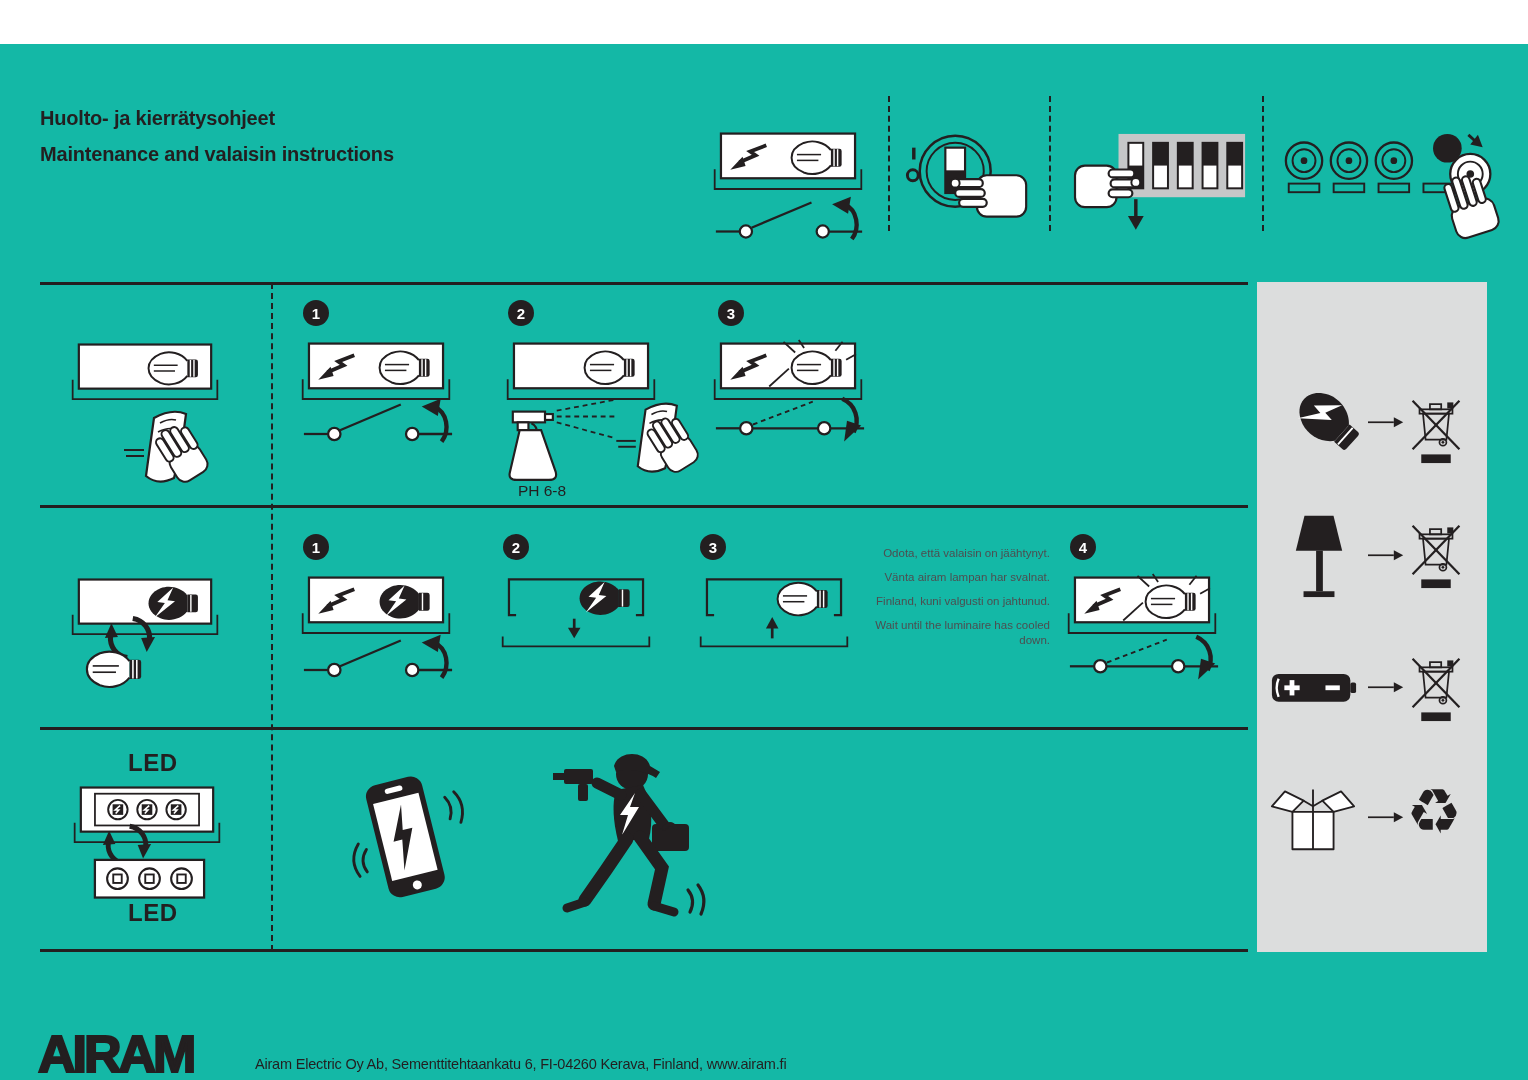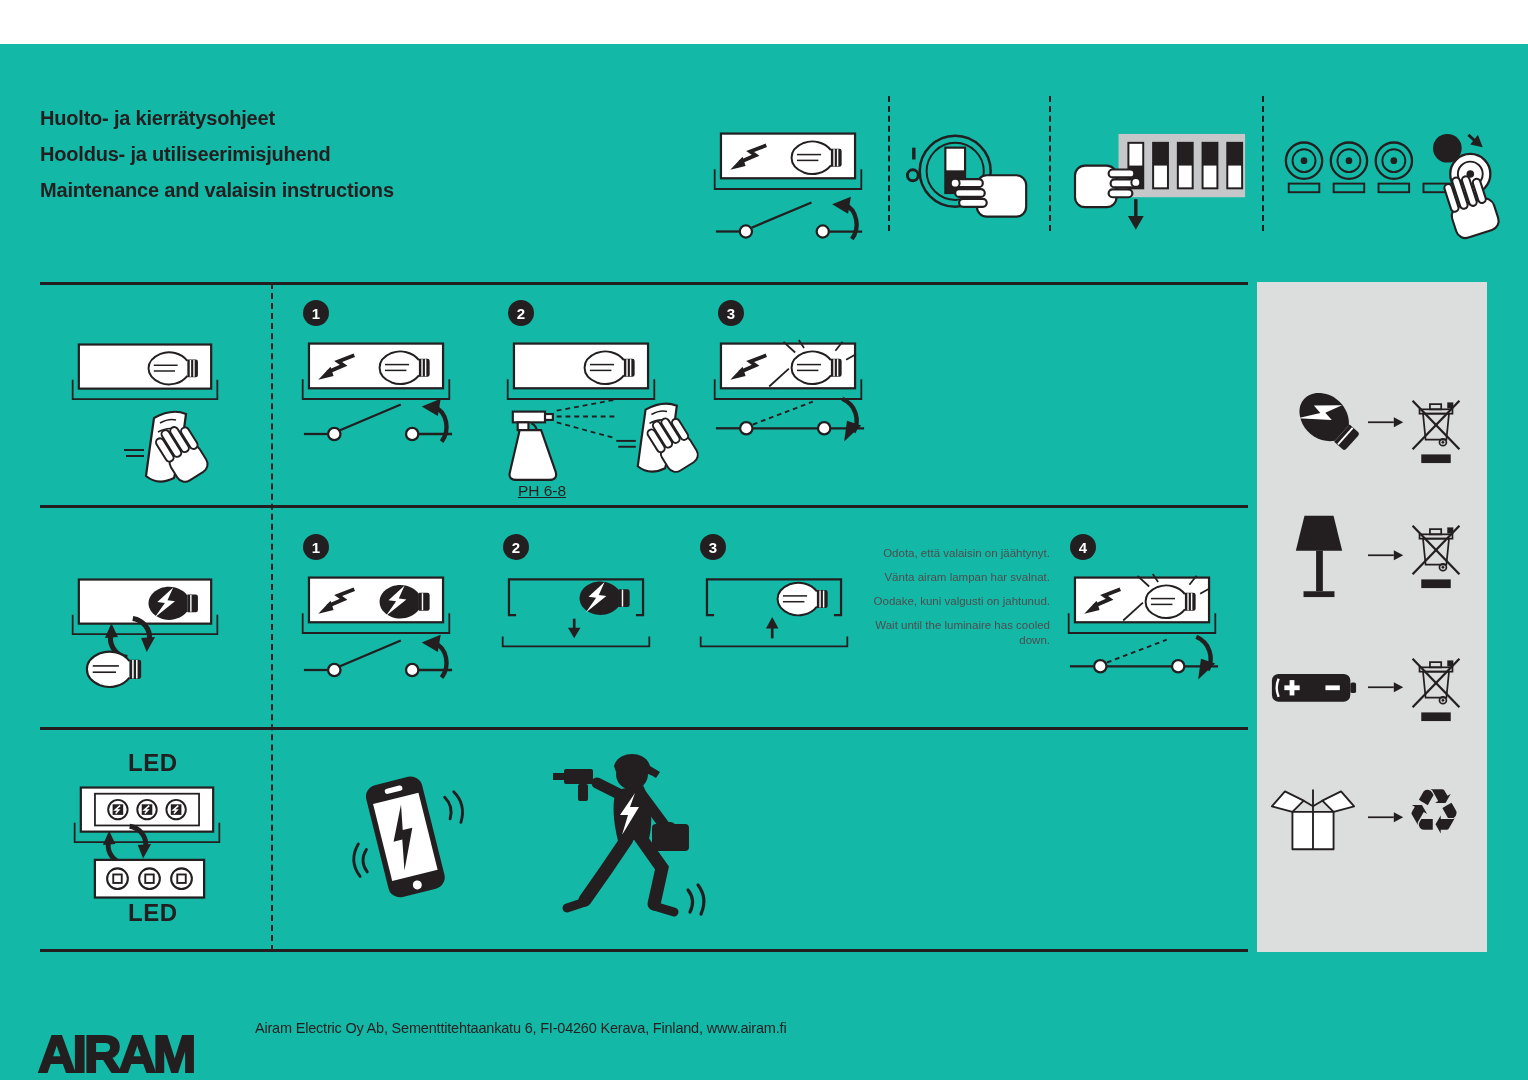--- a/index.html
+++ b/index.html
@@ -21,21 +21,21 @@
 
   .sidebar { left:1257px; top:238px; width:230px; height:670px; background:#dcdddd; }
 
   .num { width:26px; height:26px; border-radius:50%; background:#231f20; color:#fff;
          font-weight:bold; font-size:15px; display:flex; align-items:center; justify-content:center; }
 
   .cooldown { left:868px; top:502px; width:182px; text-align:right; color:#4d4e50; }
   .cooldown p { font-size:11.5px; line-height:15px; margin-bottom:9px; }
 
   .led-label { font-size:24px; font-weight:bold; letter-spacing:0.5px; }
-  .ph-label { font-size:15.5px; width:78px; text-align:center;text-decoration:underline; }
+  .ph-label { font-size:15.5px; width:78px; text-align:center; }
 
   .recycle-glyph { font-size:62px; line-height:62px; color:#231f20; font-family:"DejaVu Sans", sans-serif; }
 
   .logo { font-size:52px; font-weight:bold; letter-spacing:-3px;text-align:right; -webkit-text-stroke:2.2px #231f20; }
   .address { font-size:14.5px; letter-spacing:-0.2px; white-space:nowrap; }
 </style>
 </head>
 <body>
 
 <svg width="0" height="0" style="position:absolute" aria-hidden="true">
@@ -227,21 +227,20 @@
     <line x1="0" y1="8" x2="33" y2="8" stroke="#231f20" stroke-width="2.2"></line>
     <polygon points="33,1.5 45,8 33,14.5" fill="#231f20"></polygon>
   </symbol>
 </defs>
 </svg>
 
 <div id="canvas">
 
   <div class="abs titles">
     <h1>Huolto- ja kierrätysohjeet</h1>
-    <h1>Hooldus- ja utiliseerimisjuhend</h1>
     <h1>Maintenance and valaisin instructions</h1>
   </div>
 
   <div class="abs vdash-hdr" style="left:888px"></div>
   <div class="abs vdash-hdr" style="left:1049px"></div>
   <div class="abs vdash-hdr" style="left:1262px"></div>
 
   <div class="abs" style="left:712px; top:86px">
     <svg width="152" viewBox="0 0 170 74">
         <use href="#lum-fb" width="170" height="74"></use>
@@ -425,21 +424,21 @@
   <div class="abs num" style="left:700px; top:490px">3</div>
   <div class="abs" style="left:698px; top:530px">
     <svg width="152" viewBox="0 0 170 84">
         <use href="#of-up" width="170" height="84"></use>
       </svg>
   </div>
 
   <div class="abs cooldown">
     <p>Odota, että valaisin on jäähtynyt.</p>
     <p>Vänta airam lampan har svalnat.</p>
-    <p>Oodake, kuni valgusti on jahtunud.</p>
+    <p>Finland, kuni valgusti on jahtunud.</p>
     <p>Wait until the luminaire has cooled down.</p>
   </div>
 
   <div class="abs num" style="left:1070px; top:490px">4</div>
   <div class="abs" style="left:1066px; top:530px">
     <svg width="152" viewBox="0 0 170 74">
         <use href="#lum-fbs" width="170" height="74"></use>
       </svg>
   </div>
   <div class="abs" style="left:1068px; top:590px">
@@ -580,15 +579,15 @@
     </svg>
   </div>
   <div class="abs" style="left:1368px; top:767px">
     <svg width="36" viewBox="0 0 46 16">
         <use href="#arrow-r" width="46" height="16"></use>
       </svg>
   </div>
   <div class="abs recycle-glyph" style="left:1406px; top:737px">♻</div>
 
   <div class="abs logo" style="left:38px; top:980px">AIRAM</div>
-  <div class="abs address" style="left:255px; top:976px">Airam Electric Oy Ab, Sementtitehtaankatu 6, FI-04260 Kerava, Finland, www.airam.fi</div>
+  <div class="abs address" style="left:255px; top:1012px">Airam Electric Oy Ab, Sementtitehtaankatu 6, FI-04260 Kerava, Finland, www.airam.fi</div>
 
 </div>
 
 </body></html>

